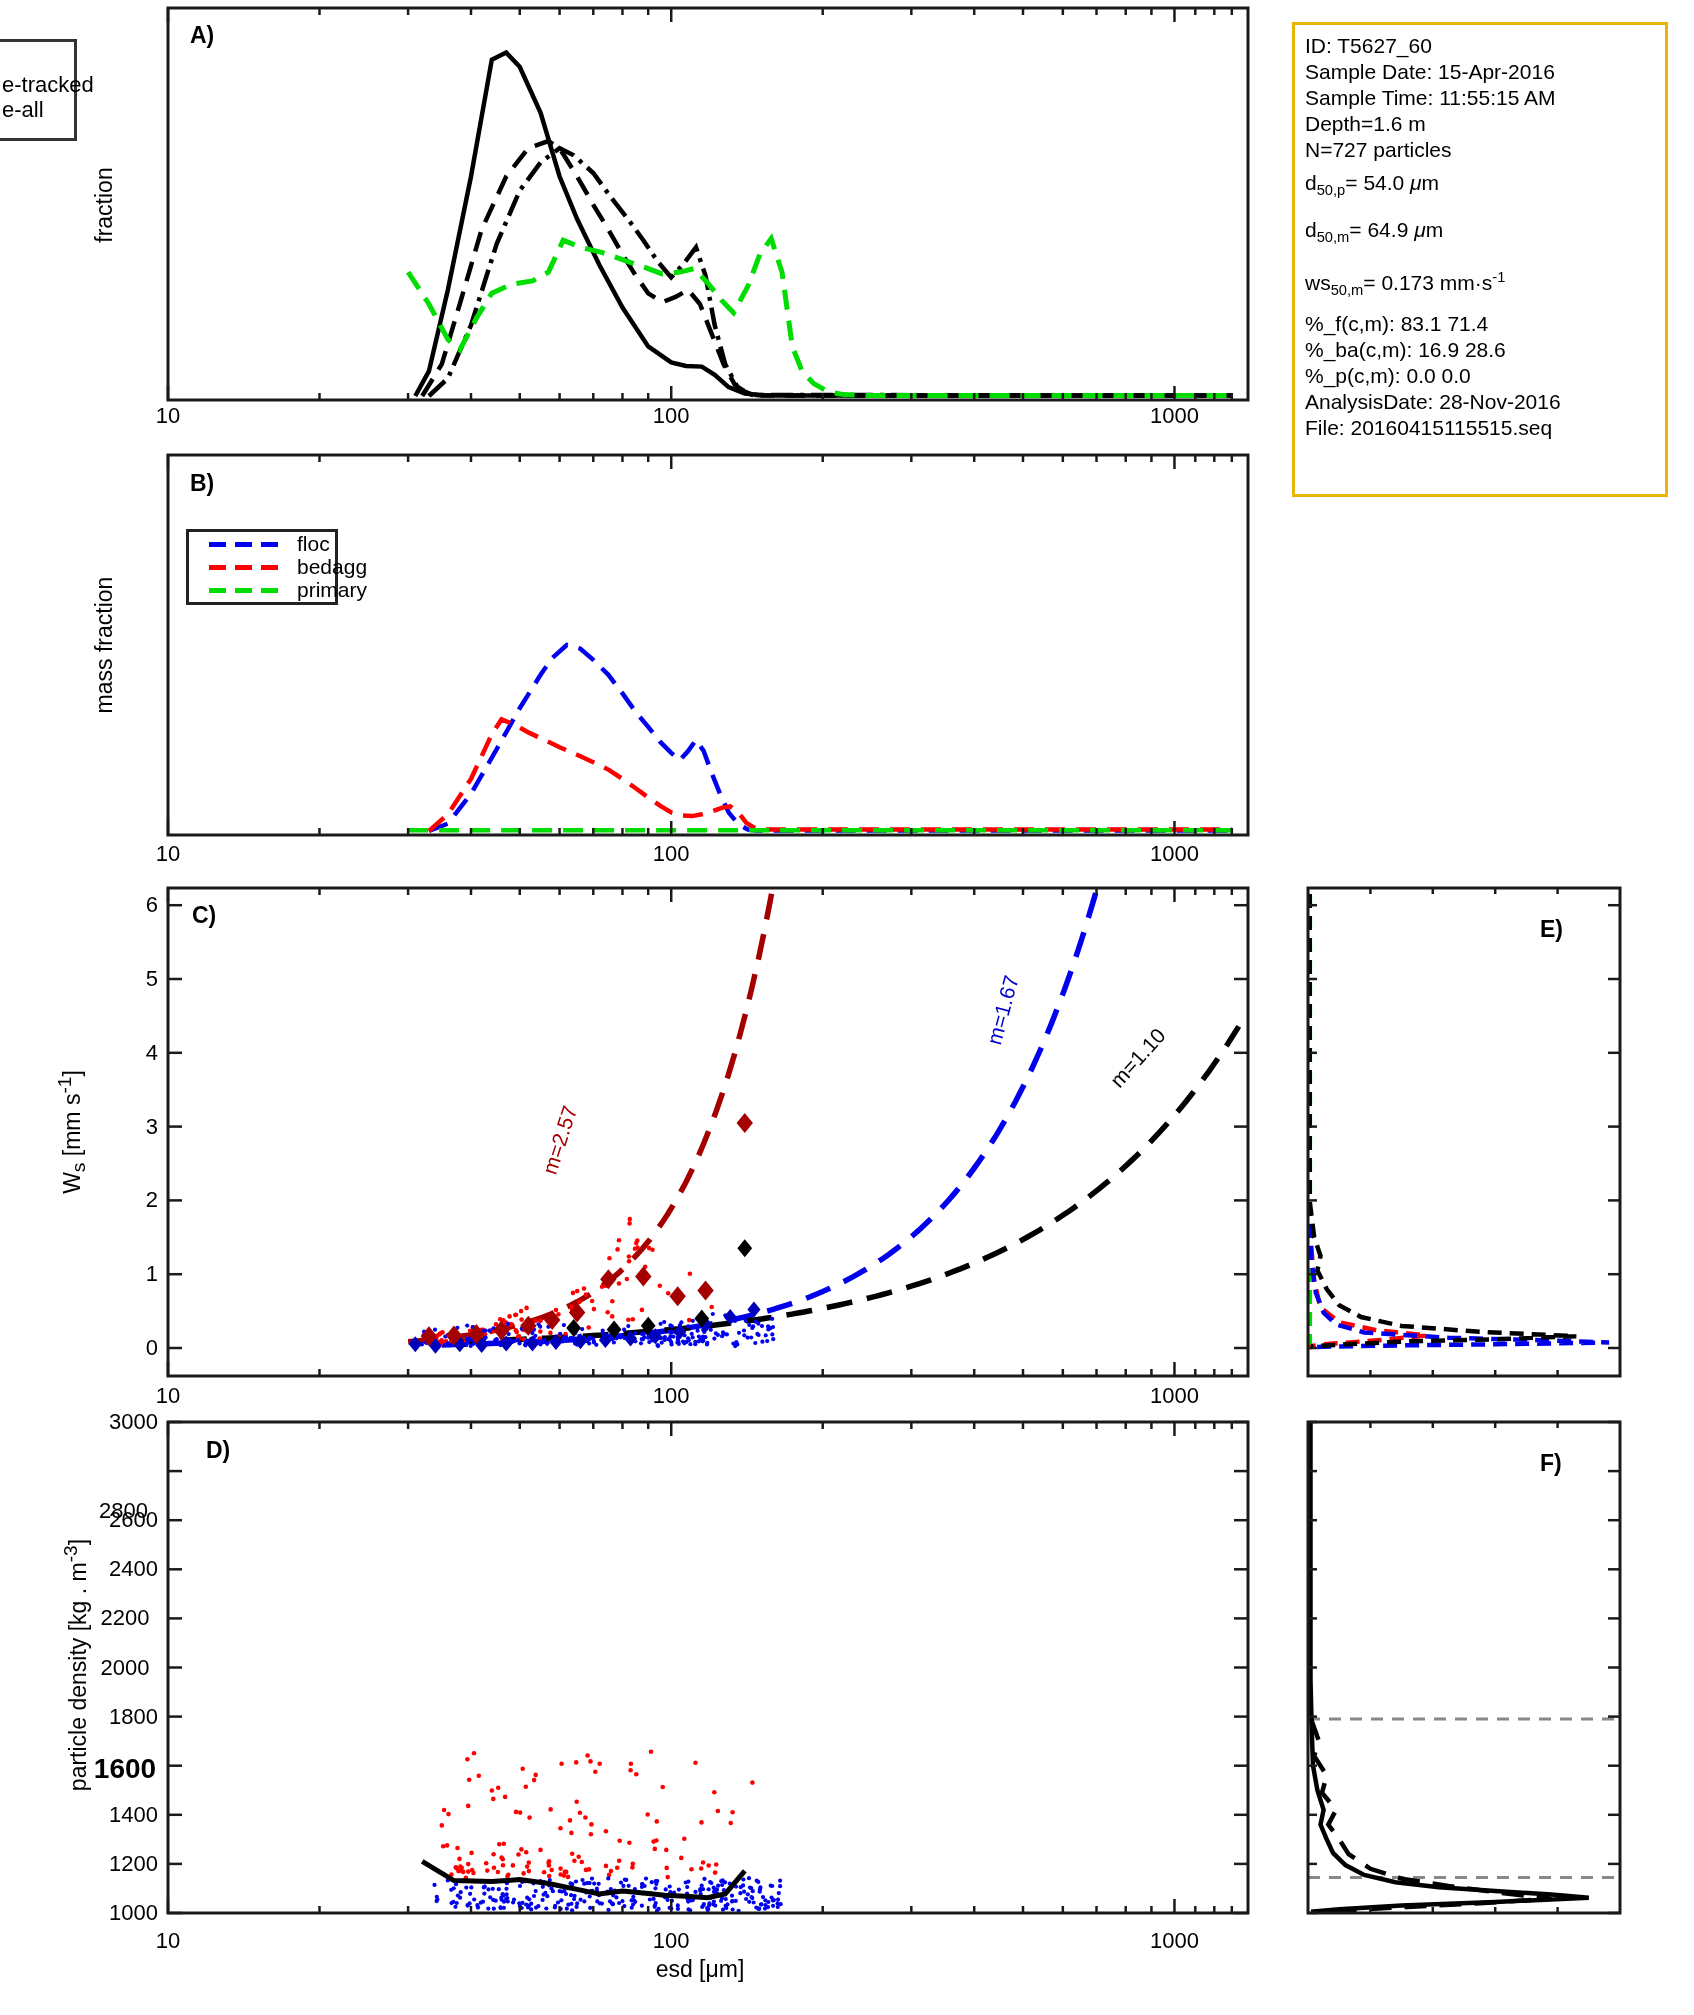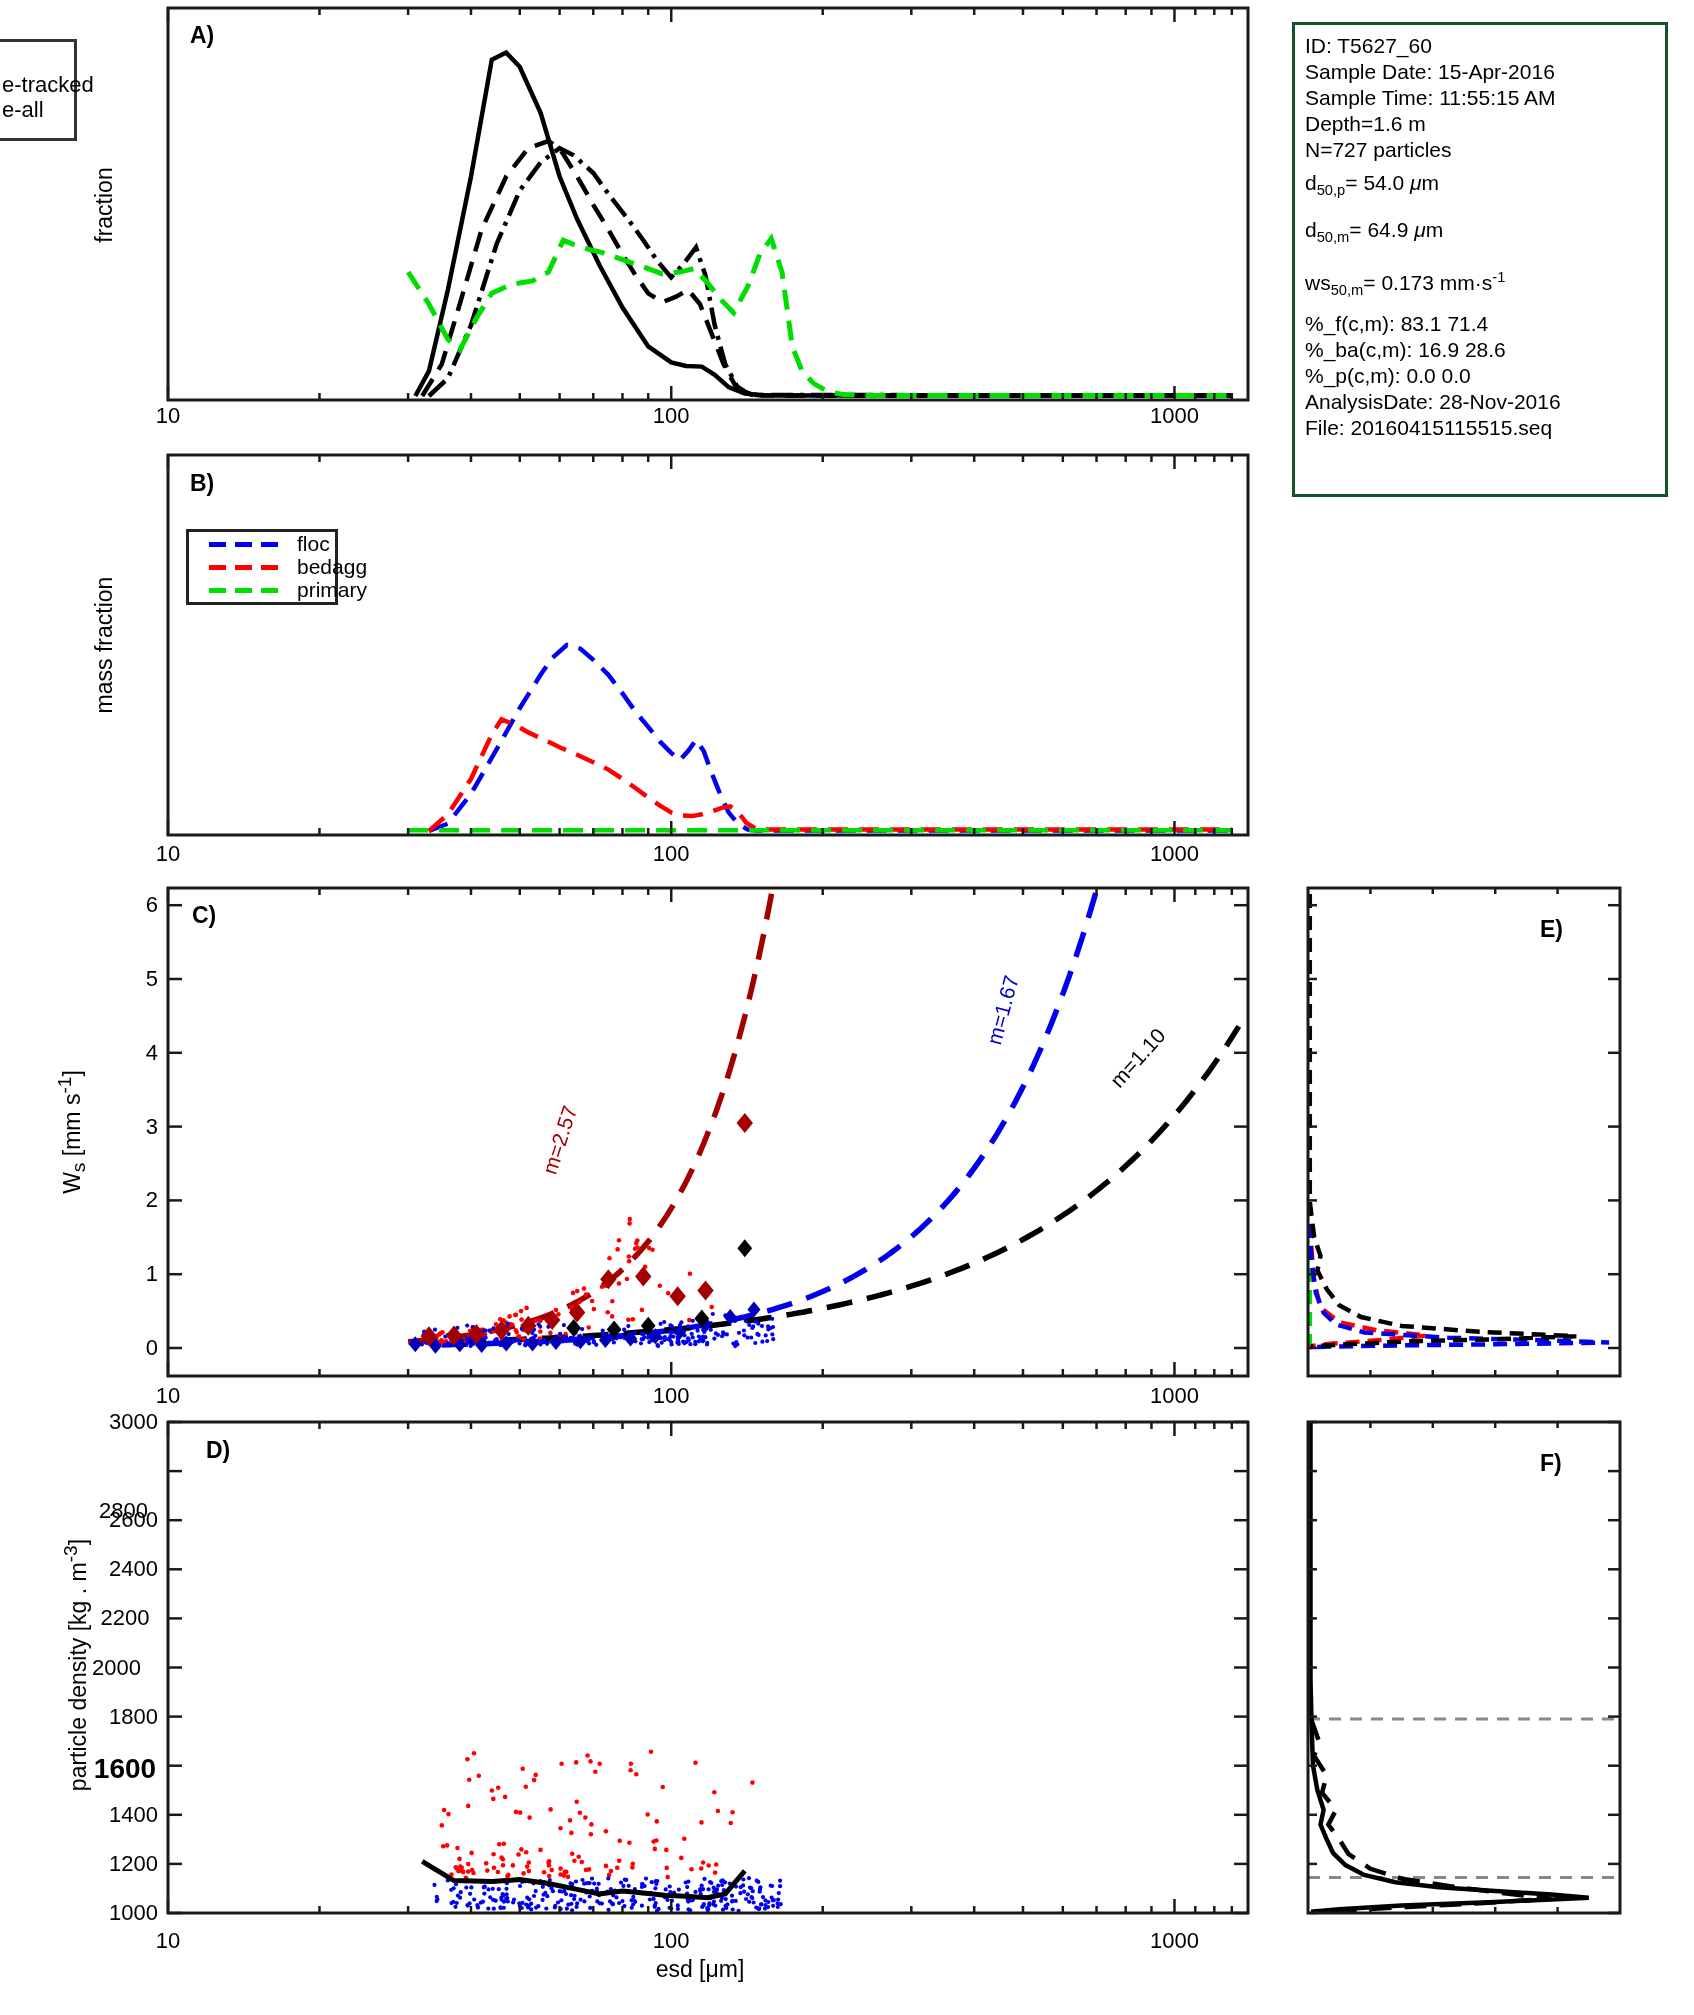--- a/index.html
+++ b/index.html
@@ -10,21 +10,21 @@
   .plabel{position:absolute;font-size:23px;font-weight:bold;white-space:nowrap;}
   .mlabel{position:absolute;font-size:21px;white-space:nowrap;transform:translate(-50%,-50%) rotate(var(--r));}
   .cutleg{position:absolute;left:-32px;top:39px;width:103px;height:96px;border:3px solid #333;}
   .cutleg-text{position:absolute;left:2px;top:72px;font-size:22px;line-height:25px;}
   .legB{position:absolute;left:186px;top:529px;width:152px;height:76px;border:3px solid #222;
         display:flex;flex-direction:column;justify-content:space-evenly;padding-left:8px;box-sizing:border-box;}
   .legrow{display:flex;align-items:center;height:22px;}
   .dashes{display:flex;gap:9px;margin-right:7px;}
   .dashes i{display:block;width:17px;height:5px;}
   .legrow span{font-size:21px;margin-left:12px;}
-  .infobox{position:absolute;left:1292px;top:22px;width:376px;height:475px;border:3px solid #14532d;
+  .infobox{position:absolute;left:1292px;top:22px;width:376px;height:475px;border:3px solid #eab308;
            box-sizing:border-box;padding:8px 10px;font-size:21px;}
   .info-line{line-height:26px;}
   .info-line.tall{line-height:40px;}
   .info-line sub{font-size:70%;}
   .info-line sup{font-size:70%;}
   .info-line .it{font-style:italic;}
   .esdlab{position:absolute;font-size:23px;transform:translateX(-50%);}
 </style>
 </head>
 <body>
@@ -1258,20 +1258,20 @@
       <span style="position: absolute; left: 118px; top: 1187.4px; width: 40px; text-align: right; font-size: 22px;">2</span>
       <span style="position: absolute; left: 118px; top: 1113.6px; width: 40px; text-align: right; font-size: 22px;">3</span>
       <span style="position: absolute; left: 118px; top: 1039.8px; width: 40px; text-align: right; font-size: 22px;">4</span>
       <span style="position: absolute; left: 118px; top: 966px; width: 40px; text-align: right; font-size: 22px;">5</span>
       <span style="position: absolute; left: 118px; top: 892.2px; width: 40px; text-align: right; font-size: 22px;">6</span>
       <span style="position: absolute; left: 92px; top: 1900px; width: 66px; text-align: right; font-size: 22px;">1000</span>
       <span style="position: absolute; left: 92px; top: 1850.9px; width: 66px; text-align: right; font-size: 22px;">1200</span>
       <span style="position: absolute; left: 92px; top: 1801.8px; width: 66px; text-align: right; font-size: 22px;">1400</span>
       <span style="position: absolute; left: 92px; top: 1752.7px; width: 66px; text-align: center; font-size: 28px; font-weight: bold;">1600</span>
       <span style="position: absolute; left: 92px; top: 1703.6px; width: 66px; text-align: right; font-size: 22px;">1800</span>
-      <span style="position: absolute; left: 92px; top: 1654.5px; width: 66px; text-align: left; font-size: 22px;">2000</span>
+      <span style="position: absolute; left: 92px; top: 1654.5px; width: 66px; text-align: center; font-size: 22px;">2000</span>
       <span style="position: absolute; left: 92px; top: 1605.4px; width: 66px; text-align: center; font-size: 22px;">2200</span>
       <span style="position: absolute; left: 92px; top: 1556.3px; width: 66px; text-align: right; font-size: 22px;">2400</span>
       <span style="position: absolute; left: 92px; top: 1507.2px; width: 66px; text-align: right; font-size: 22px;">2600</span>
       <span style="position: absolute; left: 82px; top: 1458.1px; width: 66px; text-align: right; font-size: 22px; margin-top: 40px;">2800</span>
       <span style="position: absolute; left: 92px; top: 1409px; width: 66px; text-align: right; font-size: 22px;">3000</span>
     </div>
 </div>
 
 </body></html>

